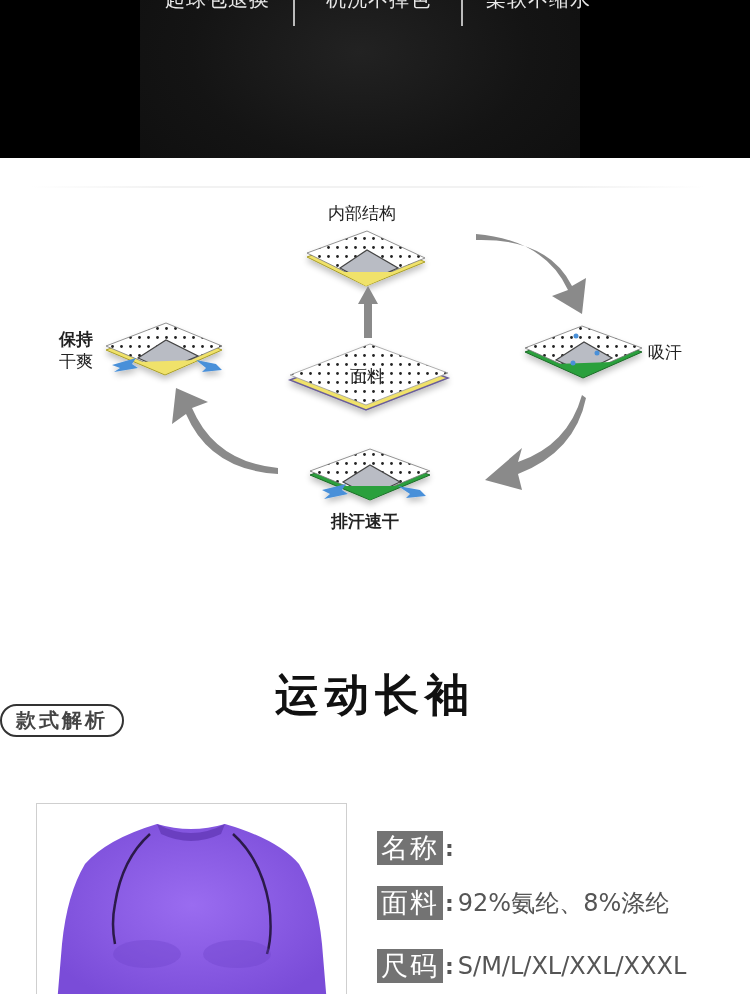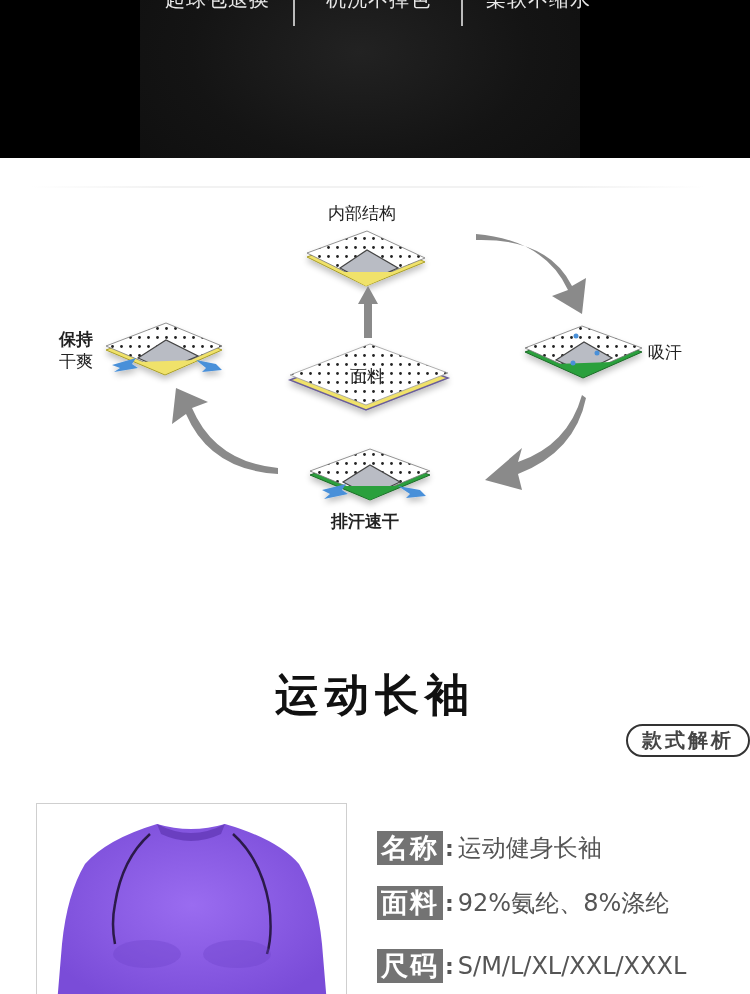--- a/index.html
+++ b/index.html
@@ -7,27 +7,27 @@
     .hero { position: absolute; left: 0; top: 0; width: 750px; height: 158px; background: #000; overflow: hidden; }
     .hero .shirt { position: absolute; left: 140px; top: -40px; width: 440px; height: 230px; background: radial-gradient(ellipse at 50% 40%, #222 0%, #141414 55%, #0e0e0e 100%); border-radius: 40px 40px 0 0; }
     .hero .feature { position: absolute; top: -14px; color: #e8e8e8; font-size: 20px; letter-spacing: 1px; }
     .hero .divider { position: absolute; top: 0; width: 2px; height: 26px; background: #bbb; }
 
     .diagram { position: absolute; left: 30px; top: 188px; width: 675px; height: 360px; }
     .topline { position: absolute; left: 30px; top: 186px; width: 675px; height: 2px; background: linear-gradient(to right, #fff, #f2f2f2 20%, #f2f2f2 80%, #fff); }
     .dlabel { position: absolute; font-size: 17px; color: #222; line-height: 20px; }
 
     .title { position: absolute; left: 0; width: 750px; top: 666px; text-align: center; font-size: 44px; font-weight: bold; color: #111; letter-spacing: 6px; }
-    .subtitle-wrap { position: absolute; left: 0; width: 750px; top: 724px; text-align: right; }
+    .subtitle-wrap { position: absolute; left: 0; width: 750px; top: 704px; text-align: left; }
     .subtitle { display: inline-block; border: 2px solid #333; border-radius: 20px; padding: 1px 14px; font-size: 20px; font-weight: bold; color: #444; letter-spacing: 3px; }
 
     .product-frame { position: absolute; left: 36px; top: 803px; width: 309px; height: 200px; border: 1px solid #cfcfcf; background: #fff; overflow: hidden; }
 
     .spec { position: absolute; left: 377px; height: 34px; display: flex; align-items: center; }
-    .spec .key { background: #737373; color: #fff; font-size: 27px; font-weight: bold; padding: 0 4px; height: 34px; line-height: 34px; letter-spacing: 2px; }
+    .spec .key { background: #737373; color: #fff; font-size: 27px; font-weight: normal; padding: 0 4px; height: 34px; line-height: 34px; letter-spacing: 2px; }
     .spec .colon { color: #555; font-size: 22px; font-weight: bold; margin: 0 4px 0 2px; }
     .spec .val { color: #555; font-size: 24px; }
   </style>
 </head>
 <body>
 
 <div class="hero">
   <div class="shirt"></div>
   <span class="feature" style="left:165px;">起球包退换</span>
   <div class="divider" style="left:293px;"></div>
@@ -129,21 +129,20 @@
     <path d="M113,30 Q85,55 78,100 Q74,120 78,140" stroke="#2b1a4a" stroke-width="2.5" fill="none"></path>
     <path d="M196,30 Q224,55 232,100 Q236,130 230,150" stroke="#2b1a4a" stroke-width="2.5" fill="none"></path>
     <ellipse cx="110" cy="150" rx="34" ry="14" fill="#6e42c8" opacity="0.35"></ellipse>
     <ellipse cx="200" cy="150" rx="34" ry="14" fill="#6e42c8" opacity="0.35"></ellipse>
   </svg>
 </div>
 
 <div class="spec" style="top:831px;">
   <span class="key">名称</span>
   <span class="colon">:</span>
-  <span class="val">运动健身长袖</span>
 </div>
 <div class="spec" style="top:886px;">
   <span class="key">面料</span>
   <span class="colon">:</span>
   <span class="val">92%氨纶、8%涤纶</span>
 </div>
 <div class="spec" style="top:949px;">
   <span class="key">尺码</span>
   <span class="colon">:</span>
   <span class="val">S/M/L/XL/XXL/XXXL</span>

